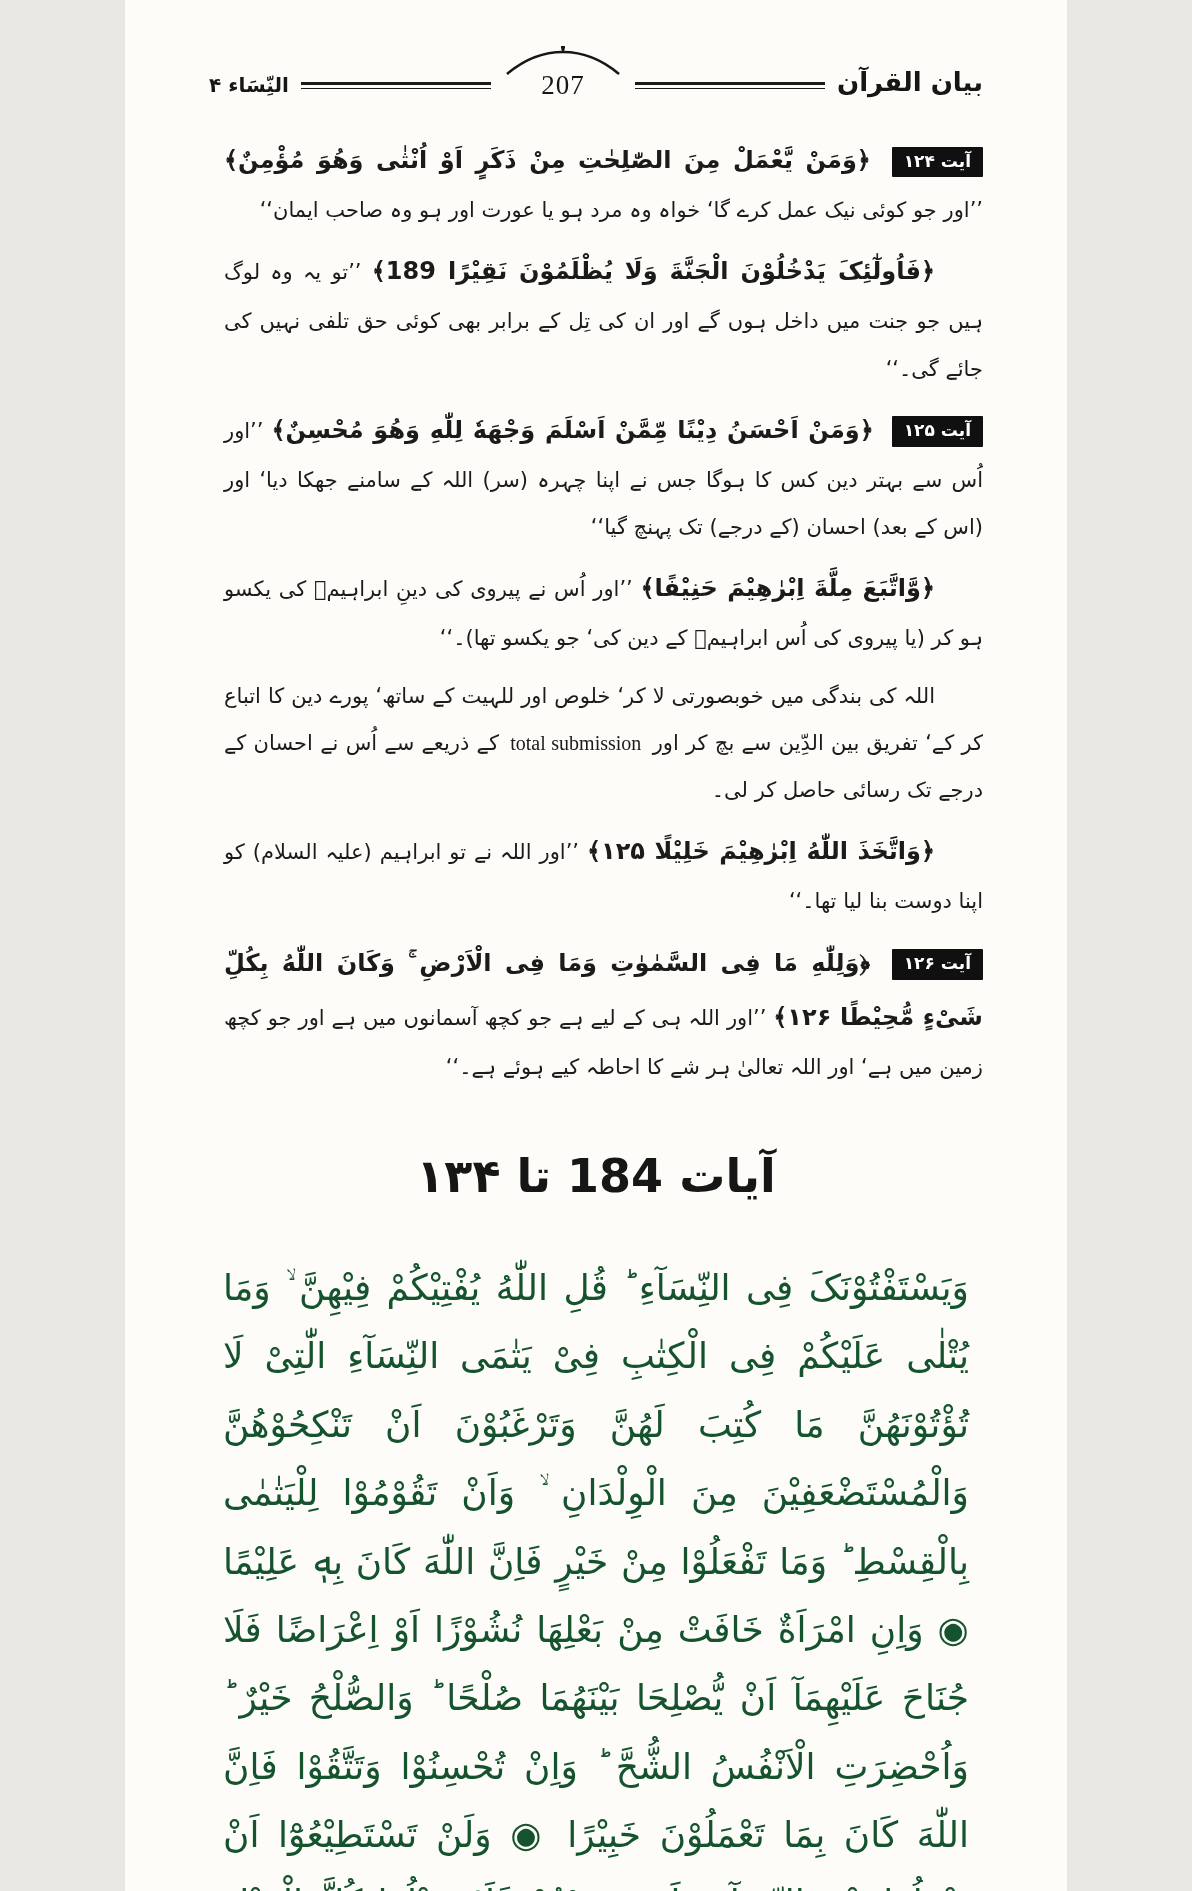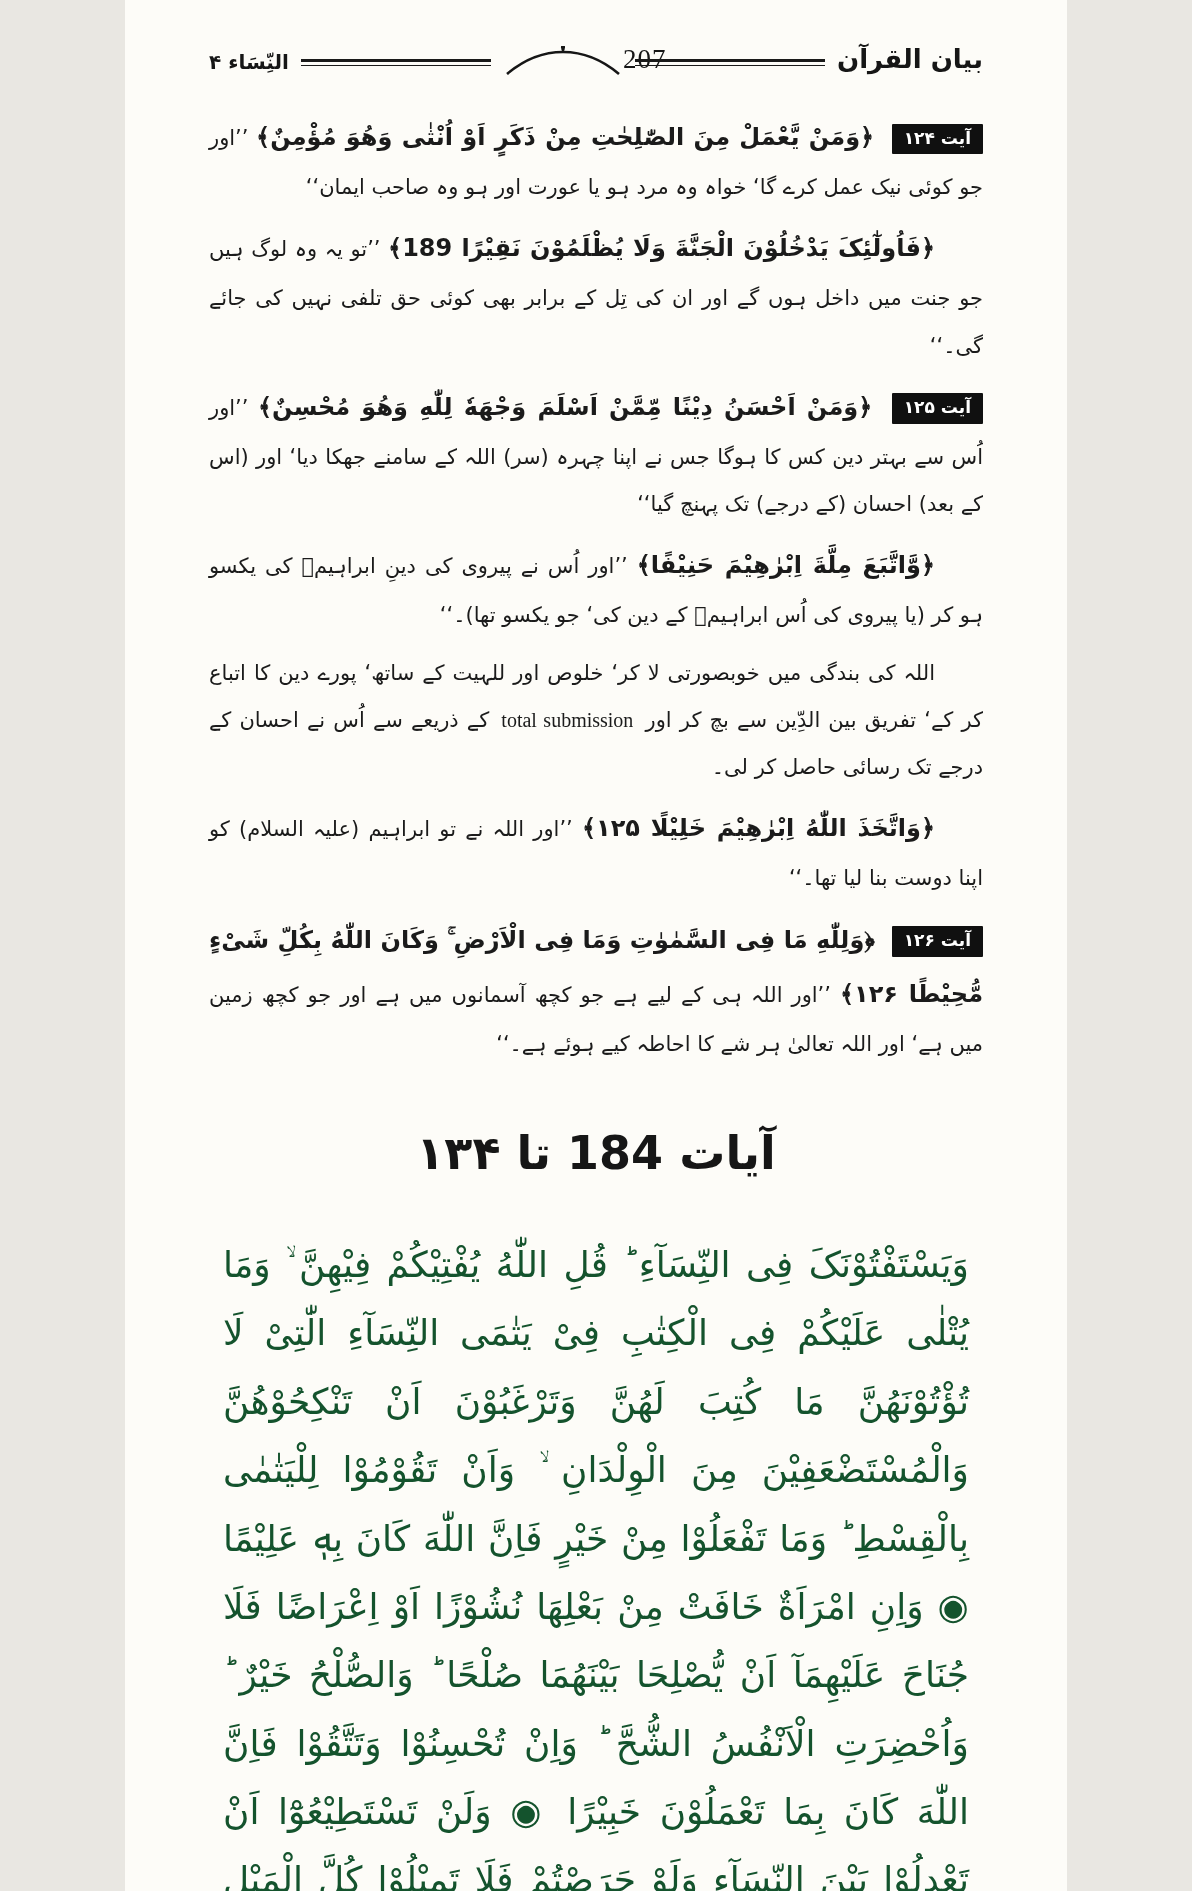--- a/index.html
+++ b/index.html
@@ -37,37 +37,37 @@
   .h-title.right { font-size: 26px; }
   .h-rule {
     flex: 1;
     height: 3px;
     border-top: 3px solid #1a1a1a;
     border-bottom: 1.5px solid #1a1a1a;
     margin-bottom: 10px;
   }
   .h-center {
     display: flex;
-    flex-direction: row;
+    flex-direction: column;
     align-items: center;
     width: 120px;
   }
   .h-center svg { display: block; }
   .page-number {
     font-family: "Liberation Serif", serif;
     font-size: 27px;
     line-height: 1;
     margin-top: -4px;
     letter-spacing: 1px;
   }
 
   
   .content { direction: rtl; }
   .para {
-    margin: 0 0 10px 0;
+    margin: 0 0 10px 15px;
     text-align: justify;
     font-size: 21px;
     line-height: 2.25;
     color: #1b1b1b;
   }
   .para.indent { text-indent: 48px; }
   .arabic {
     font-weight: bold;
     font-size: 24px;
   }

